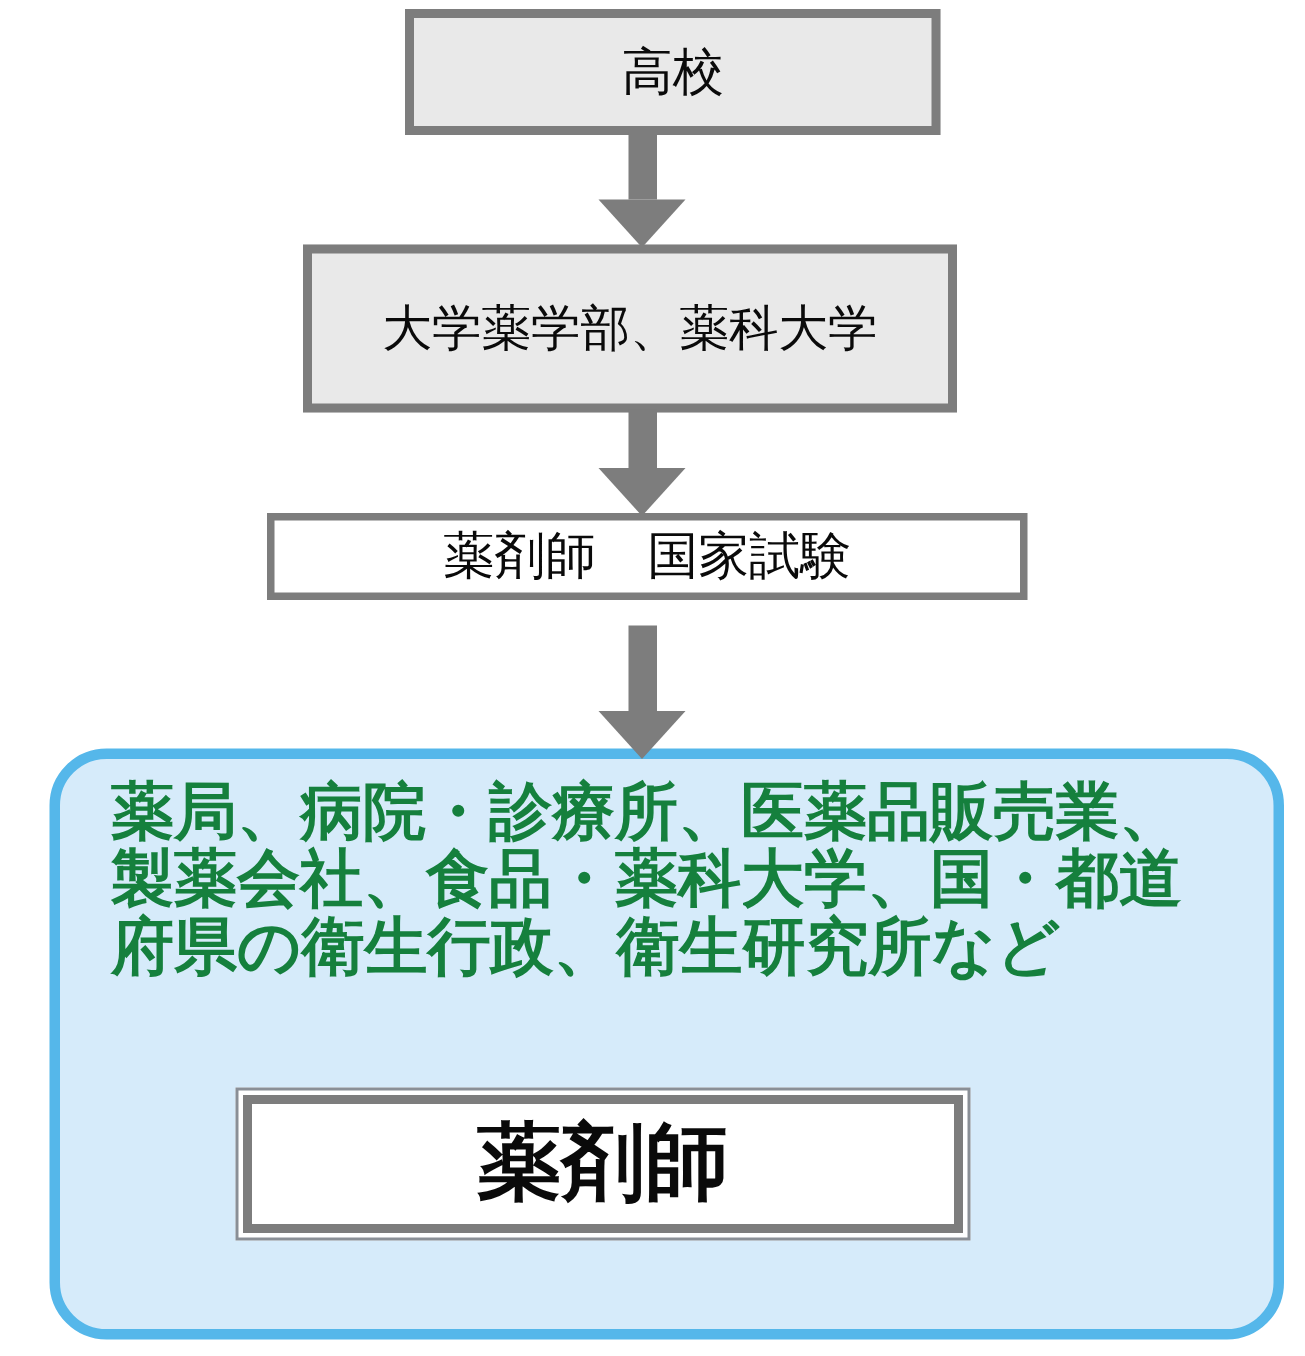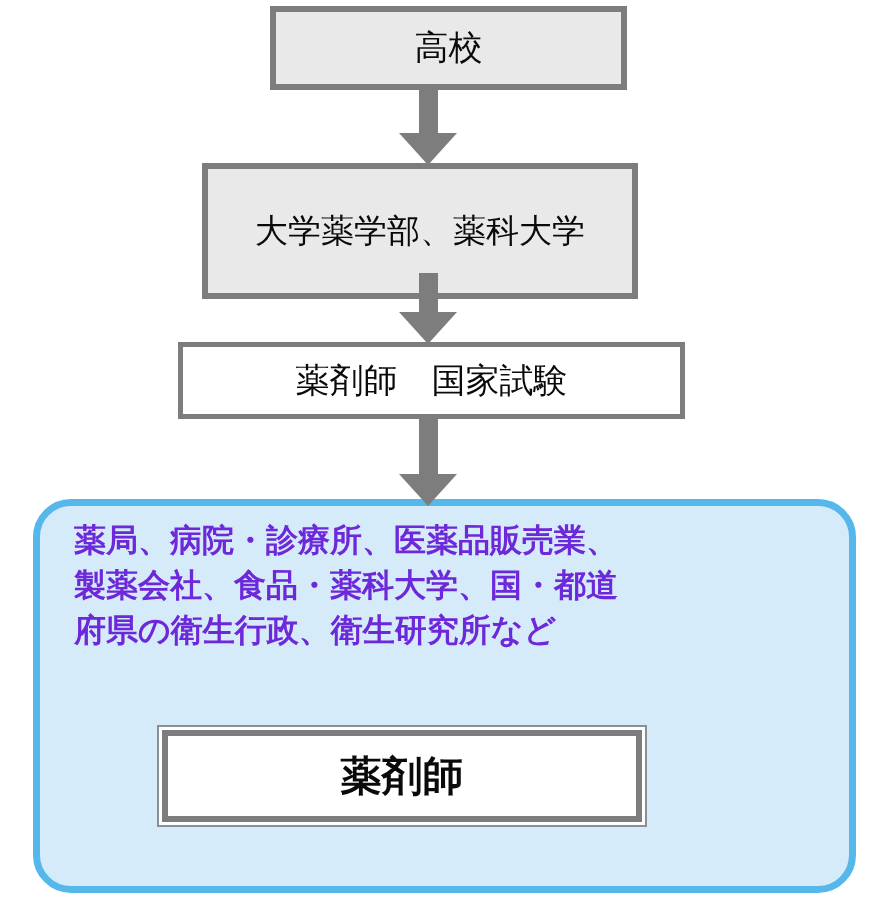--- a/index.html
+++ b/index.html
@@ -8,56 +8,56 @@
     font-family:"Liberation Sans", sans-serif; color:#000;
     overflow:hidden;
   }
   .gbox {
     position:absolute; box-sizing:border-box;
     border:6px solid #7d7d7d; background:#e9e9e9;
     display:flex; flex-direction:column; align-items:center; justify-content:center;
     text-align:center; color:#0a0a0a;
   }
   #box-highschool { left:240px; top:6px; width:357px; height:84px; font-size:34px;margin-left:30px; }
-  #box-university { left:202px; top:163px; width:436px; height:136px; font-size:33px; line-height:44px;text-align:right; }
-  #box-exam { left:178px; top:342px; width:507px; height:77px; background:#ffffff; border-width:5px; font-size:34px; }
+  #box-university { left:202px; top:163px; width:436px; height:112px; font-size:33px; line-height:44px;text-align:right; }
+  #box-exam { left:178px; top:342px; width:507px; height:58px; background:#ffffff; border-width:5px; font-size:34px; }
   .gbox .line { display:block; }
 
   .arrow { position:absolute; width:58px; z-index:5; }
   .arrow .shaft { width:19px; background:#7d7d7d; margin:0 auto; }
   .arrow .head {
     width:0; height:0;
     border-left:29px solid transparent; border-right:29px solid transparent;
     border-top:32px solid #7d7d7d;
   }
   #arrow-1 { left:399px; top:88px; }  #arrow-1 .shaft { height:45px; }
   #arrow-2 { left:399px; top:273px; } #arrow-2 .shaft { height:39px; }
   #arrow-3 { left:399px; top:417px; } #arrow-3 .shaft { height:57px; }
 
   .bluebox {
     position:absolute; left:33px; top:499px; width:823px; height:394px;
     box-sizing:border-box; border:7px solid #55b7ea; border-radius:38px;
     background:#d6ebfa; z-index:1;
   }
   .workplaces {
     position:absolute; left:34px; top:12px;
-    font-size:32px; font-weight:bold; line-height:45px; color:#6d28d9;
+    font-size:42px; font-weight:bold; line-height:45px; color:#15803d;
     letter-spacing:0px;
   }
   .workplaces .line { display:block; }
 
   .result-outer {
     position:absolute; left:117px; top:219px; width:490px; height:102px;
     box-sizing:border-box; border:2px solid #8a8f96; background:#ffffff; padding:3px;
   }
   .result-inner {
     box-sizing:border-box; width:100%; height:100%;
     border:6px solid #7d7d7d; background:#ffffff;
     display:flex; align-items:center; justify-content:center;
-    font-size:41px; font-weight:bold; color:#0a0a0a;
+    font-size:56px; font-weight:bold; color:#0a0a0a;
   }
 </style>
 </head>
 <body>
 
 <div class="canvas">
 
   <div class="gbox" id="box-highschool">
     <span class="line">高校</span>
   </div>

